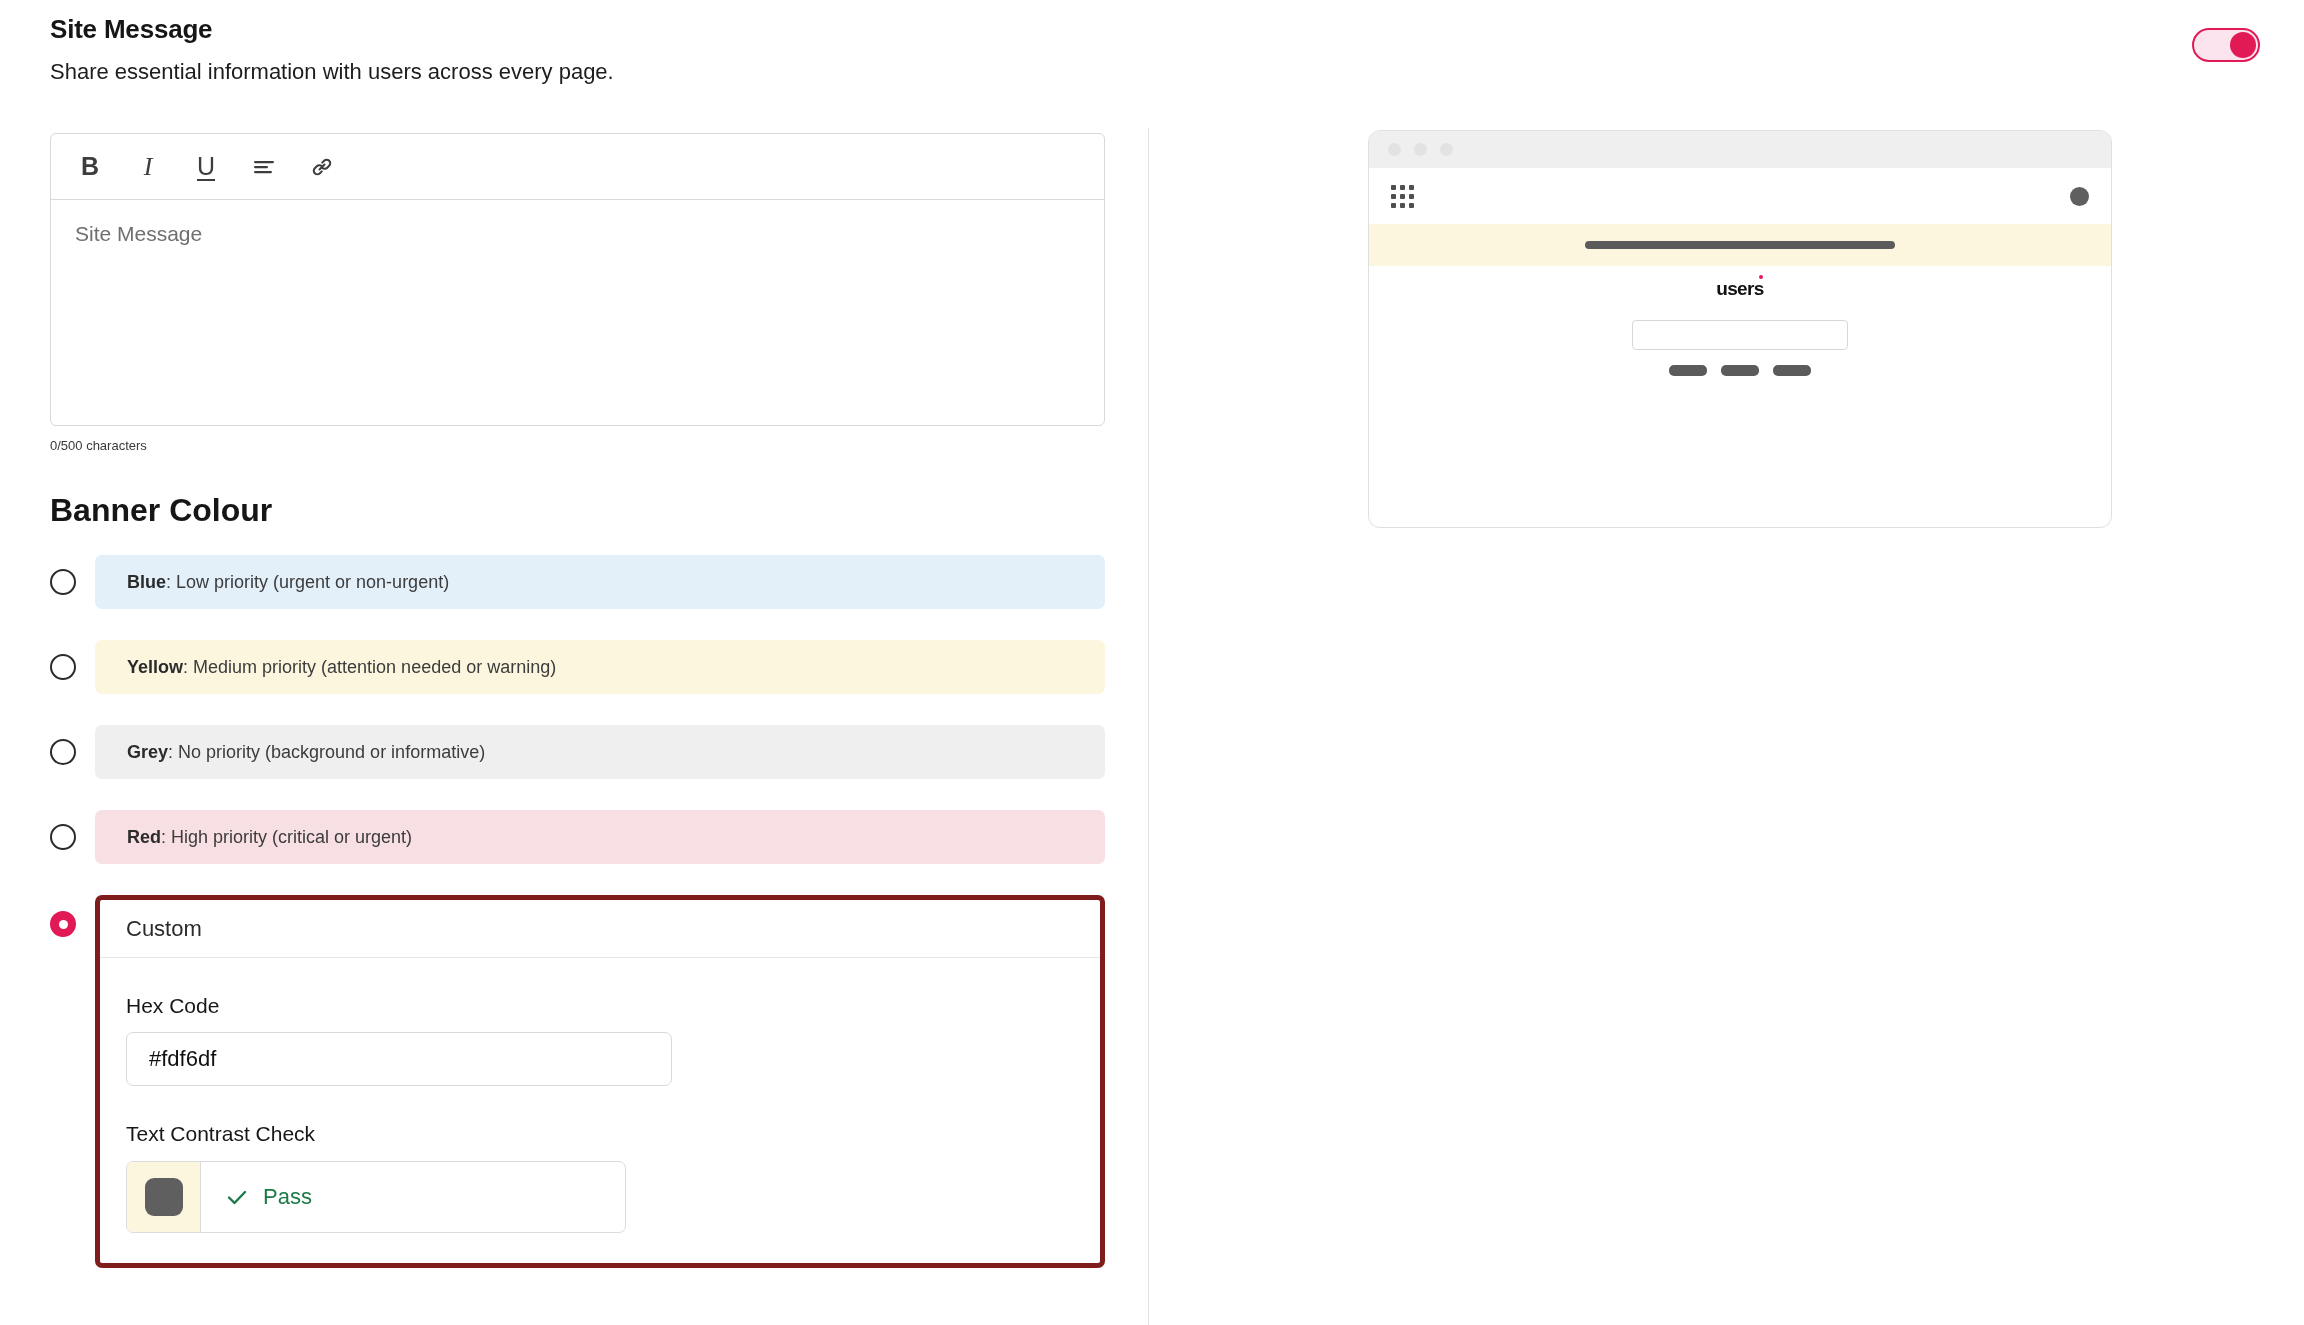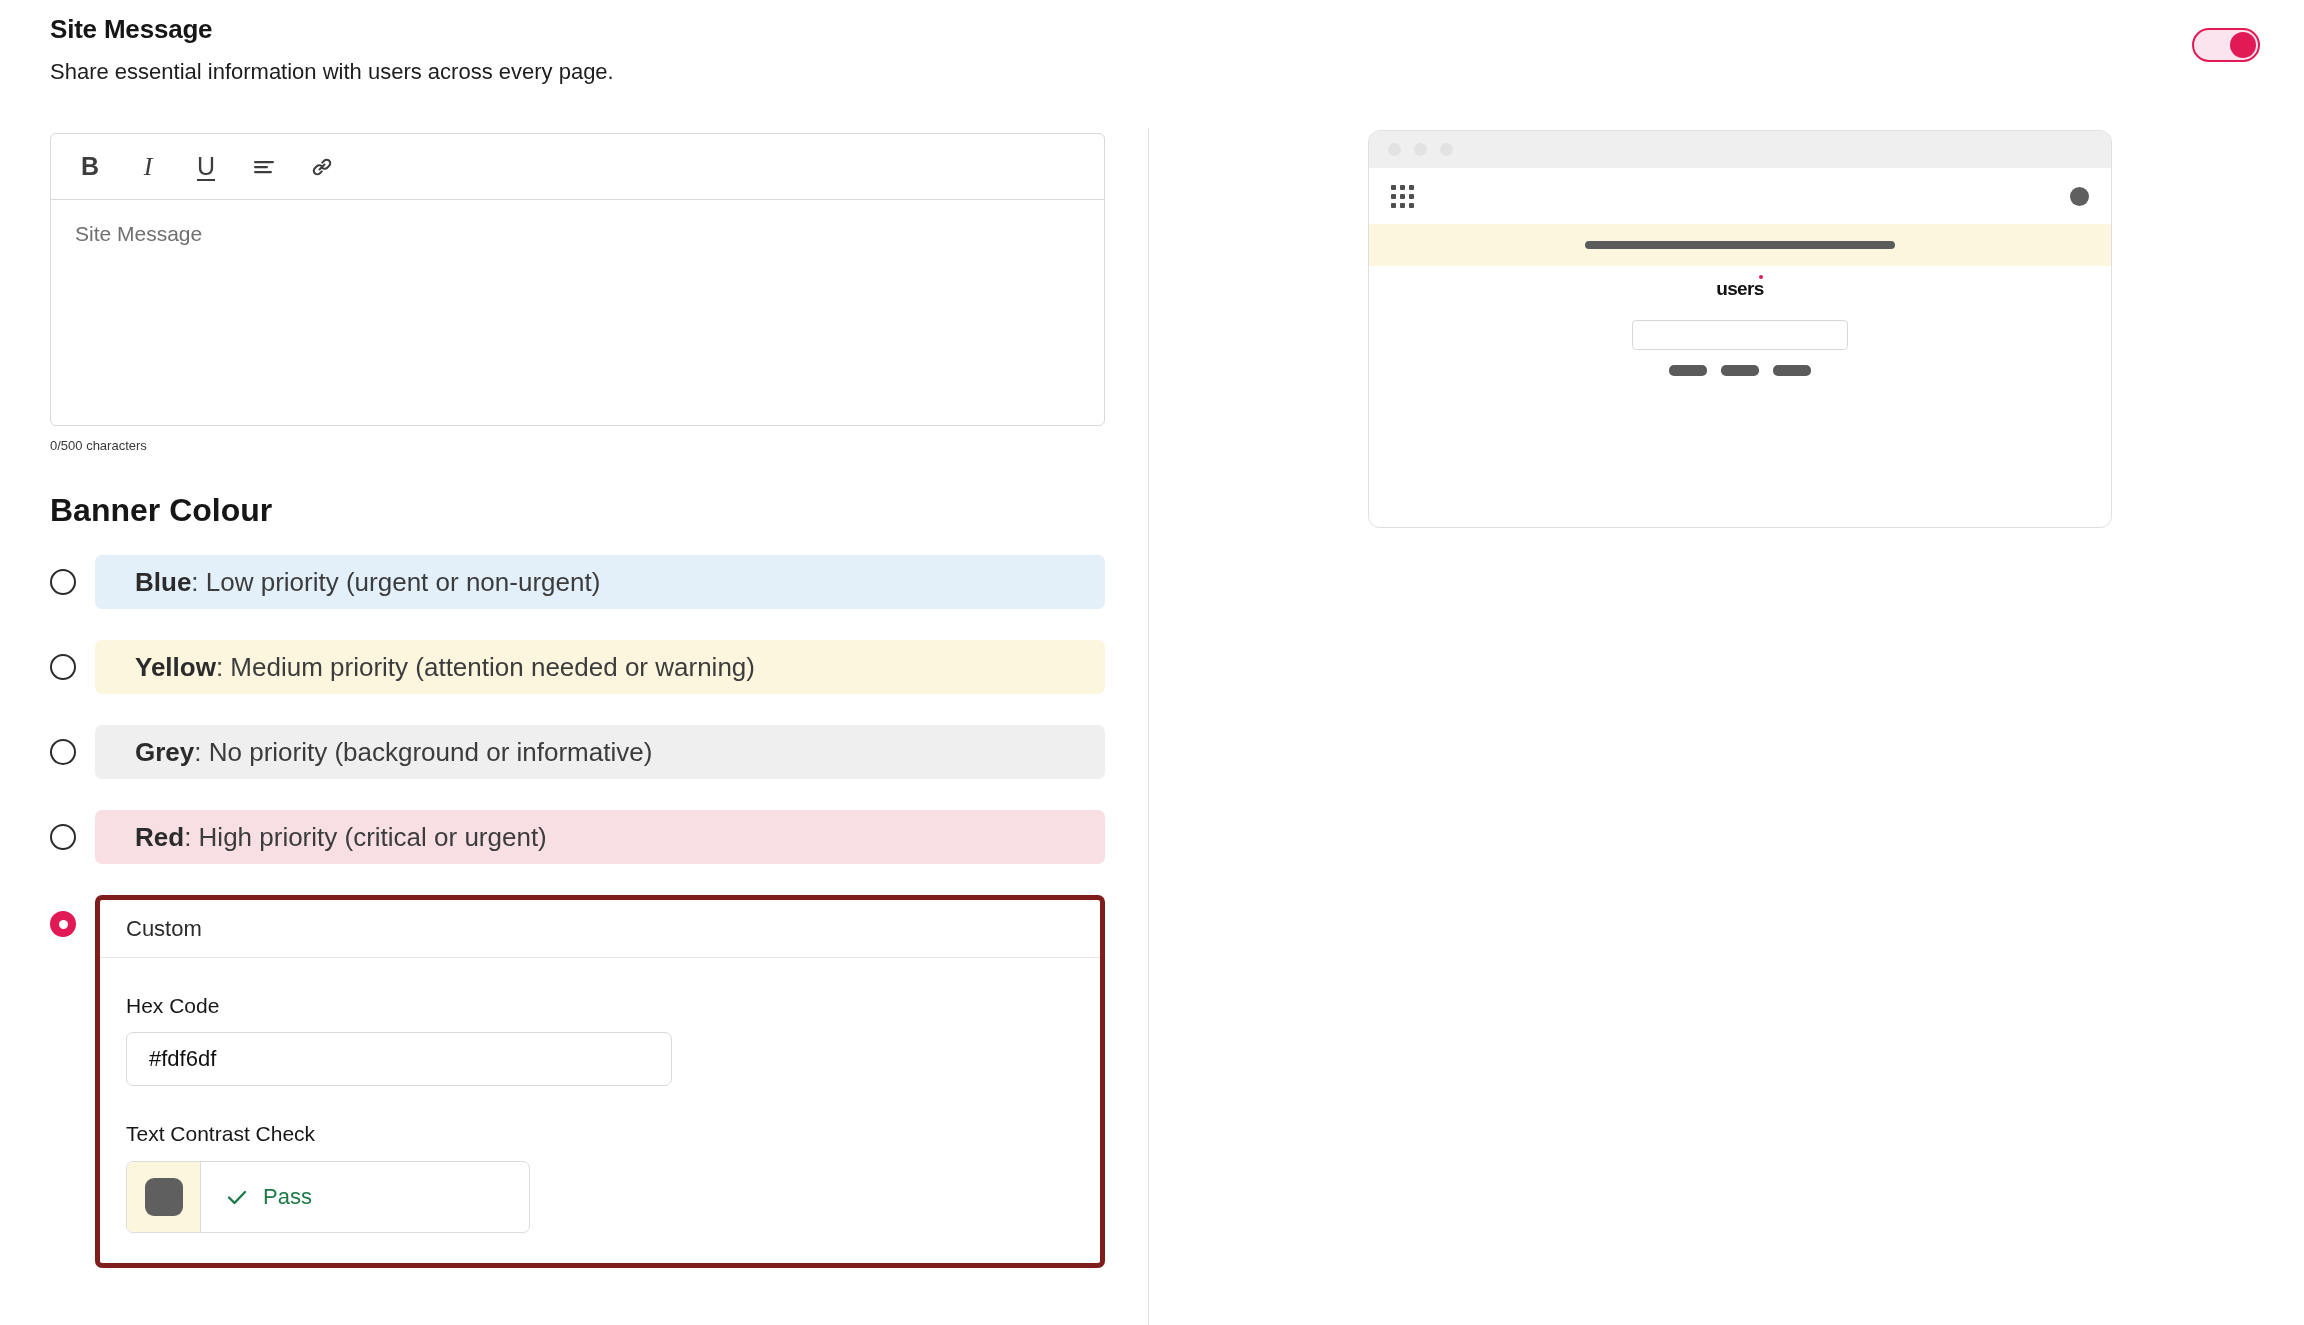--- a/index.html
+++ b/index.html
@@ -63,42 +63,42 @@
   .radio-row { display: flex; align-items: center; margin-bottom: 31px; }
   .radio {
     width: 26px; height: 26px; min-width: 26px; border-radius: 50%;
     border: 2px solid #2b2b2b; background: #fff; margin-right: 19px; cursor: pointer;
     display: flex; align-items: center; justify-content: center;
   }
   .radio.checked { border-color: #e11a55; background: #e11a55; }
   .radio.checked::after { content: ""; width: 9px; height: 9px; border-radius: 50%; background: #fff; }
   .swatch {
     flex: 1; height: 54px; border-radius: 7px;
-    display: flex; align-items: center; padding-left: 40px;
-    font-size: 26px; color: #3c3c3c;
+    display: flex; align-items: center; padding-left: 32px;
+    font-size: 18px; color: #3c3c3c;
   }
   .swatch b { font-weight: 700; color: #2b2b2b; }
 
   
   .custom-row { display: flex; align-items: flex-start; }
   .custom-card {
     flex: 1; border: 5px solid #7f1d1d; border-radius: 7px; background: #fff; overflow: hidden;
   }
   .custom-head { height: 58px; display: flex; align-items: center; padding-left: 26px;
                  border-bottom: 1px solid #e6e6e6; font-size: 22px; color: #2b2b2b; }
   .custom-body { padding: 36px 26px 30px 26px; }
   .field-label { font-size: 21px; color: #171717; }
   .hex-input {
     margin-top: 14px; width: 546px; height: 54px; border: 1px solid #d9d9d9; border-radius: 7px;
     background: #fff; display: flex; align-items: center; padding-left: 22px;
     font-size: 22px; color: #111;
   }
   .contrast-label { font-size: 21px; color: #171717; margin-top: 36px; }
   .contrast-box {
-    margin-top: 15px; width: 404px; height: 72px;
+    margin-top: 15px; width: 500px; height: 72px;
     border: 1px solid #dcdcdc; border-radius: 7px; display: flex; overflow: hidden; background: #fff;
   }
   .contrast-swatch {
     width: 74px; display: flex; align-items: center; justify-content: center;
     border-right: 1px solid #dcdcdc;
   }
   .contrast-chip { width: 38px; height: 38px; border-radius: 9px; background: #5f5f5f; }
   .contrast-result { display: flex; align-items: center; gap: 14px; padding-left: 24px;
                      font-size: 22px; color: #1b7a46; }
   .tick { width: 24px; height: 24px; }

